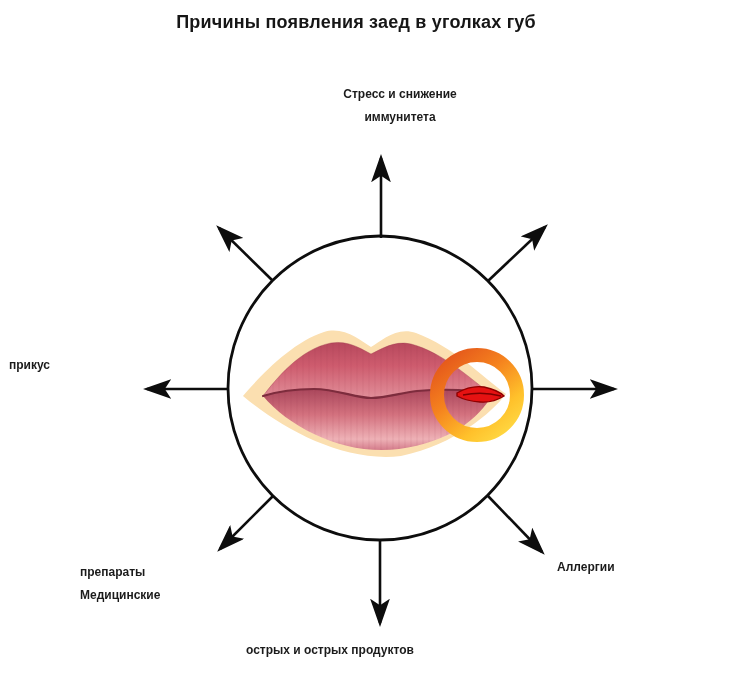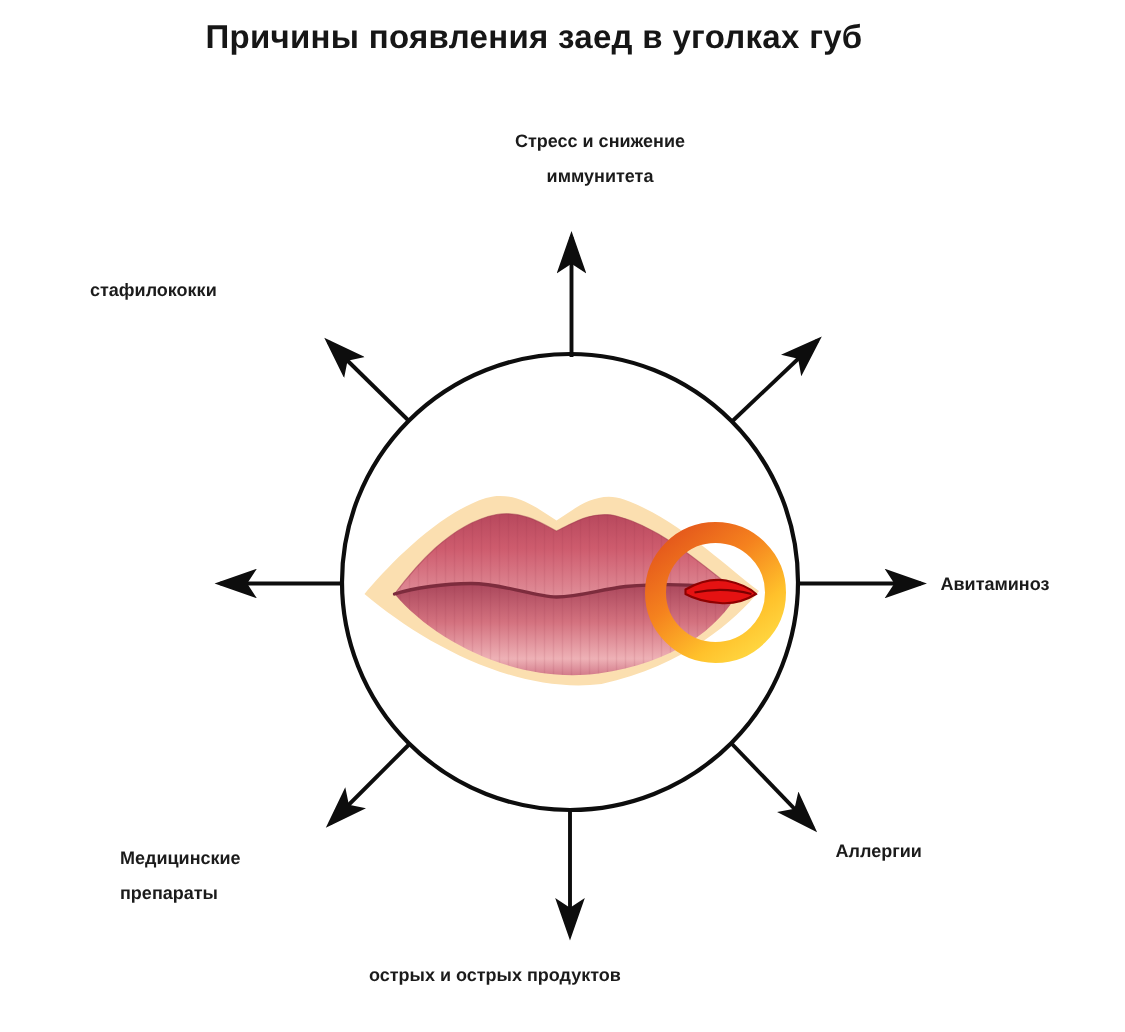--- a/index.html
+++ b/index.html
@@ -3,21 +3,21 @@
 <meta charset="utf-8">
 <style>
   html,body{margin:0;padding:0;background:#ffffff;}
   #stage{
     position:relative;width:750px;height:688px;background:#ffffff;overflow:hidden;
     font-family:"Liberation Sans","DejaVu Sans",sans-serif;
   }
   #diagram-svg{position:absolute;left:0;top:0;}
   .title{
     position:absolute;left:356px;top:12px;transform:translateX(-50%);
-    font-size:22px;font-weight:700;color:#161616;white-space:nowrap;
+    font-size:18px;font-weight:700;color:#161616;white-space:nowrap;
     letter-spacing:0.2px;margin:0;
   }
   .label{
     position:absolute;font-size:12px;line-height:23px;font-weight:700;
     color:#1b1b1b;white-space:nowrap;
   }
   .label span{display:block;}
   .label.centered{transform:translateX(-50%);text-align:center;}
 </style>
 </head>
@@ -88,34 +88,31 @@
   </svg>
 
   <h1 class="title">Причины появления заед в уголках губ</h1>
 
   <div class="label centered" style="left:400px;top:83px">
     <span>Стресс и снижение</span>
     <span>иммунитета</span>
   </div>
 
   <div class="label" style="left:60px;top:182px">
-    <span>стафилококки</span>
   </div>
 
 
   <div class="label" style="left:9px;top:354px">
+    <span>прикус</span>
   </div>
 
-  <div class="label" style="left:627px;top:378px">
-    <span>Авитаминоз</span>
-  </div>
 
   <div class="label" style="left:80px;top:561px">
+    <span>препараты</span>
     <span>Медицинские</span>
-    <span>препараты</span>
   </div>
 
   <div class="label" style="left:557px;top:556px">
     <span>Аллергии</span>
   </div>
 
   <div class="label" style="left:246px;top:639px">
     <span>острых и острых продуктов</span>
   </div>
 

